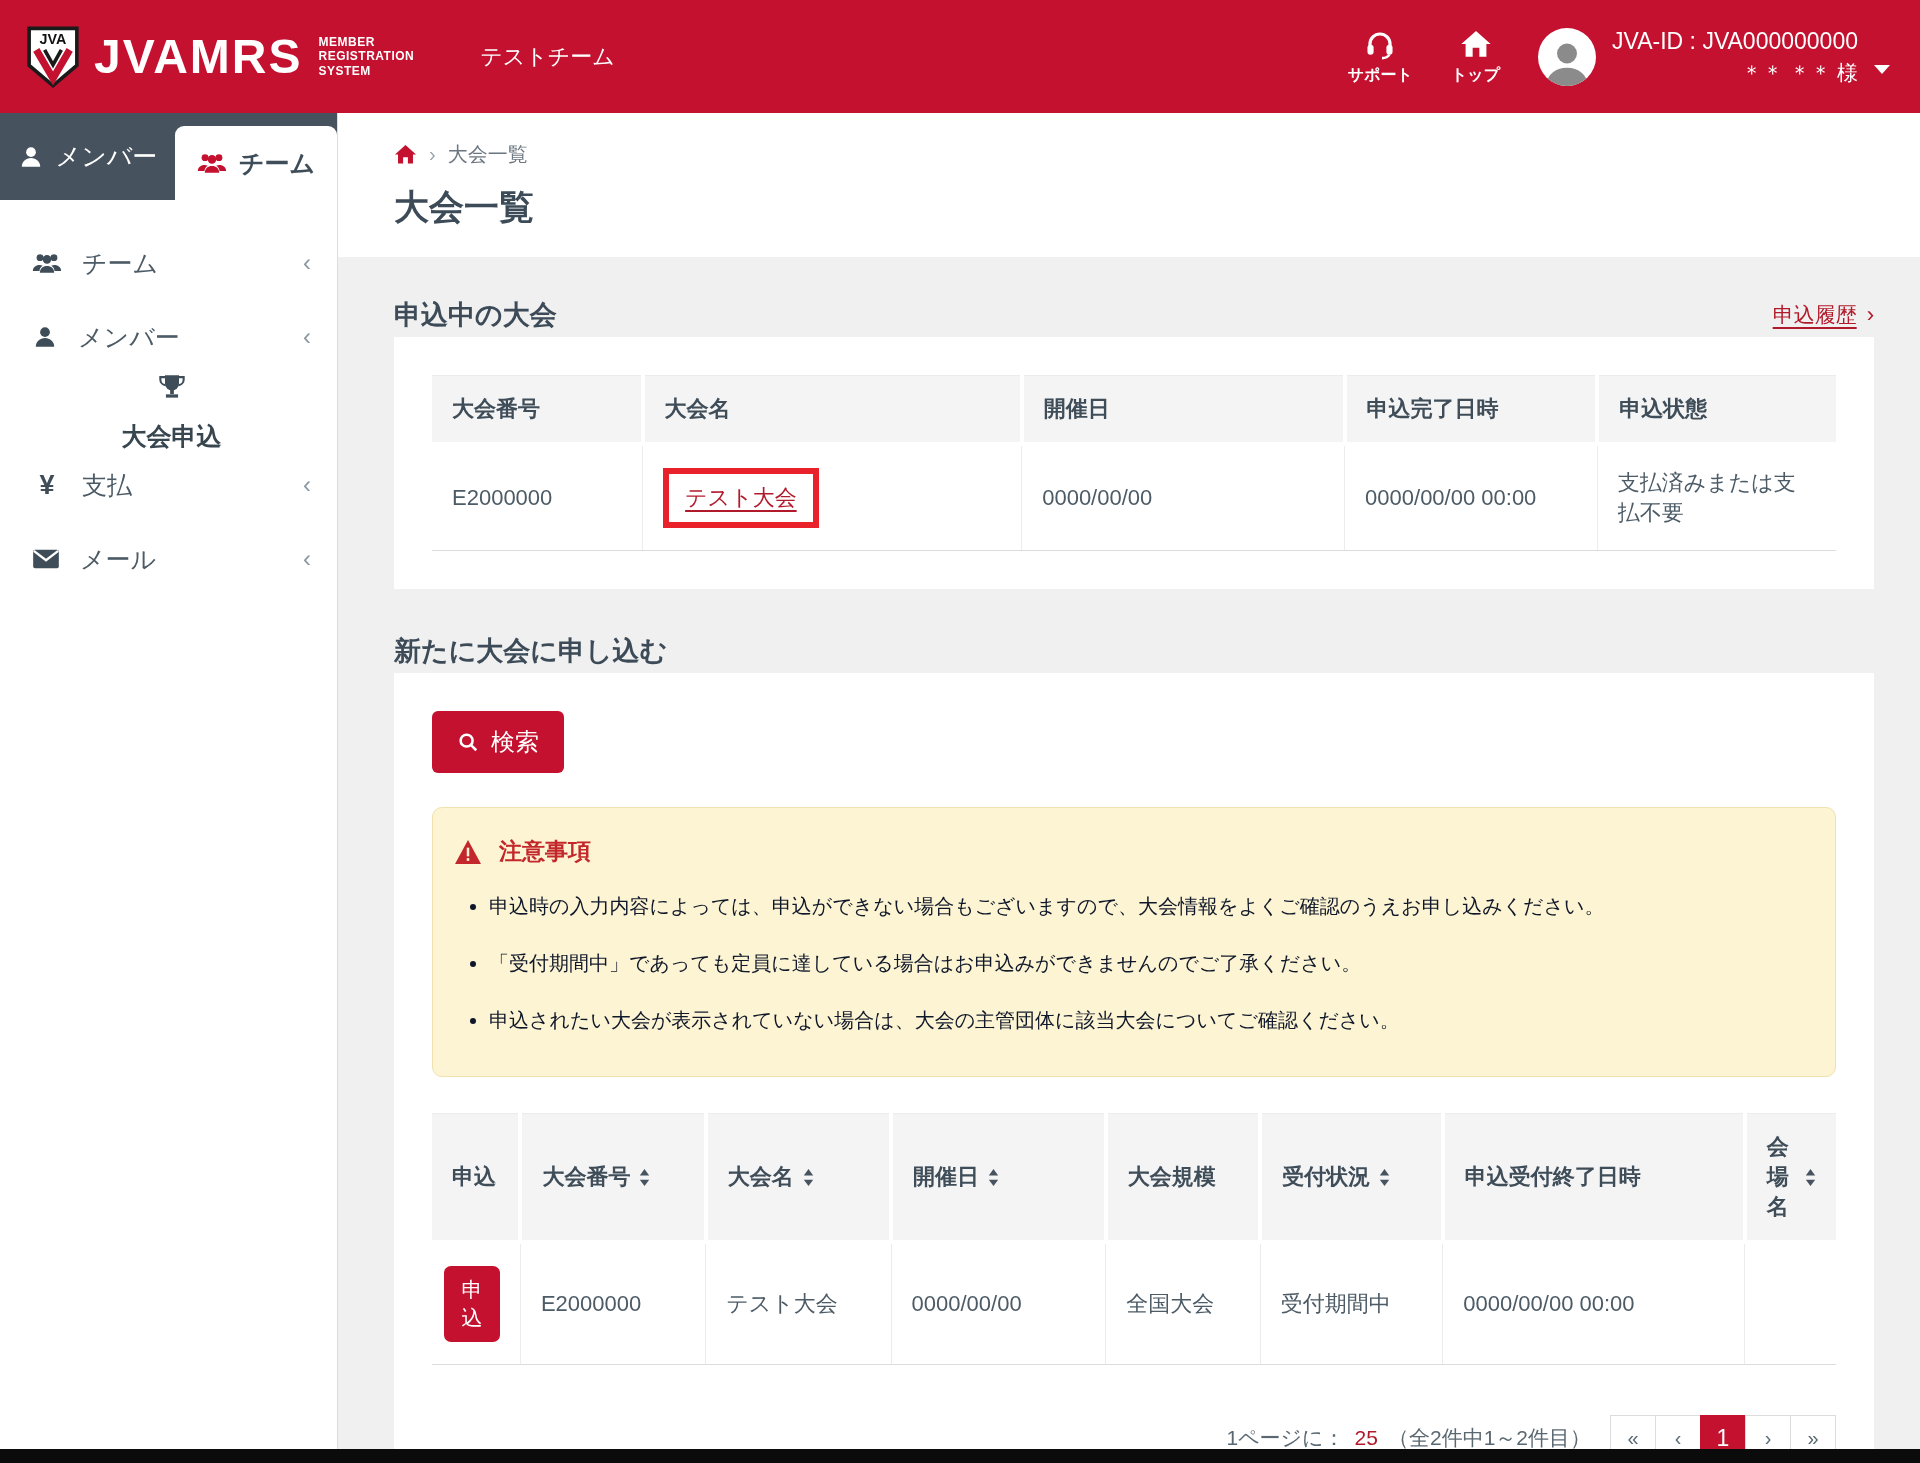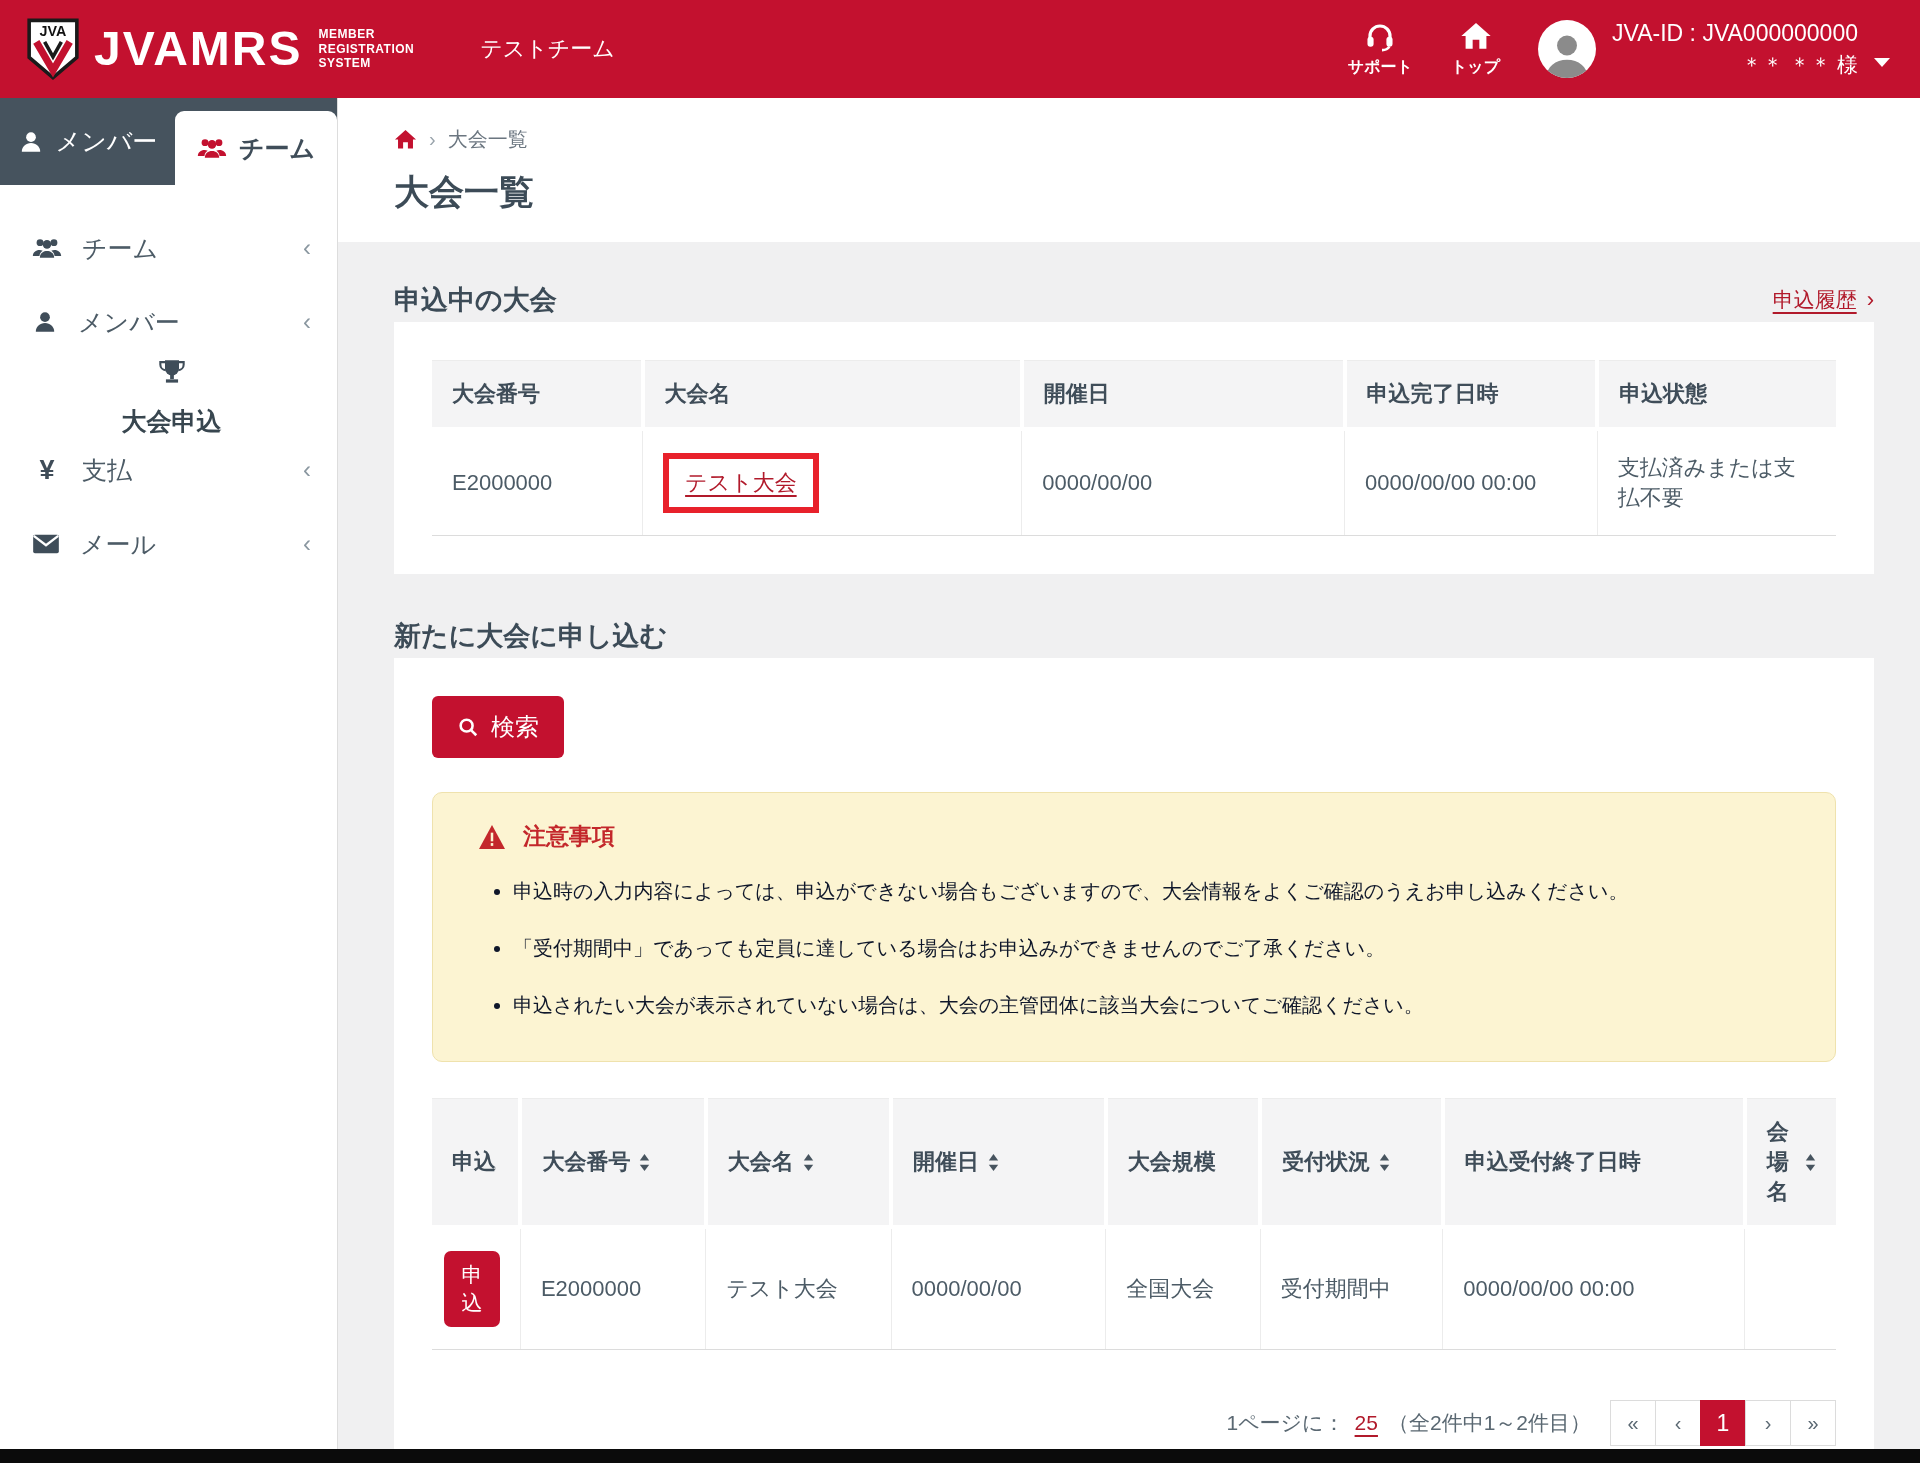--- a/index.html
+++ b/index.html
@@ -1,20 +1,20 @@
 <!DOCTYPE html>
 <html><head>
 <meta charset="utf-8">
 <style>
   * { margin:0; padding:0; box-sizing:border-box; }
   html,body { width:1920px; height:1463px; overflow:hidden; background:#fff;
     font-family:"Liberation Sans","DejaVu Sans",sans-serif; }
 
   
-  .header { height:98px; background:#c3112f; color:#fff; display:flex; align-items:center;
+  .header { height:113px; background:#c3112f; color:#fff; display:flex; align-items:center;
     padding:0 30px 0 26px; }
   .brand { display:flex; align-items:center; gap:14px; cursor:pointer; }
   .brand-title { font-size:48px; font-weight:bold; letter-spacing:2px; line-height:1; }
   .brand-sub { font-size:12px; font-weight:bold; letter-spacing:.5px; line-height:1.2; margin-left:2px; }
   .team-name { font-size:22px; margin-left:66px; font-weight:500; }
   .hright { margin-left:auto; display:flex; align-items:center; gap:38px; }
   .hnav { display:flex; flex-direction:column; align-items:center; gap:5px; cursor:pointer; }
   .hnav .lbl { font-size:16px; font-weight:bold; }
   .user { display:flex; align-items:center; gap:16px; cursor:pointer; }
   .avatar { width:58px; height:58px; border-radius:50%; background:#fff; overflow:hidden;
@@ -72,21 +72,21 @@
 
   .red-link { color:#b11a2b; text-decoration:underline; text-underline-offset:5px; cursor:pointer; }
   .hl-box { display:inline-block; border:6px solid #e8212b; padding:9px 16px; }
 
   .btn { display:inline-flex; align-items:center; gap:12px; background:#c3112f; color:#fff;
     border:none; border-radius:6px; cursor:pointer; font-family:inherit; }
   .btn-search { font-size:24px; padding:15px 25px; }
   .btn-apply { font-size:21px; padding:10px 15px; border-radius:7px; }
 
   .notice { margin-top:34px; background:#fcf4d2; border:1px solid #efe2ad; border-radius:10px;
-    padding:28px 46px 12px; }
+    padding:28px 22px 12px; }
   .notice-head { display:flex; align-items:center; gap:18px; color:#c3272b; font-size:23px; font-weight:bold; }
   .notice ul { margin:26px 0 0 34px; color:#0f172a; font-size:20px; }
   .notice li { margin-bottom:30px; line-height:1.35; }
 
   .results-table { margin-top:36px; }
   .pagination-row { margin-top:50px; display:flex; justify-content:flex-end; align-items:center; }
   .pag-text { display:flex; align-items:center; gap:10px; font-size:21px; color:#5a6872; margin-right:20px; }
   .pager { display:flex; }
   .pager-cell { width:46px; height:46px; border:1px solid #dcdcdc; margin-left:-1px; background:#fff;
     display:flex; align-items:center; justify-content:center; font-size:20px; color:#5a6872; cursor:pointer; }

